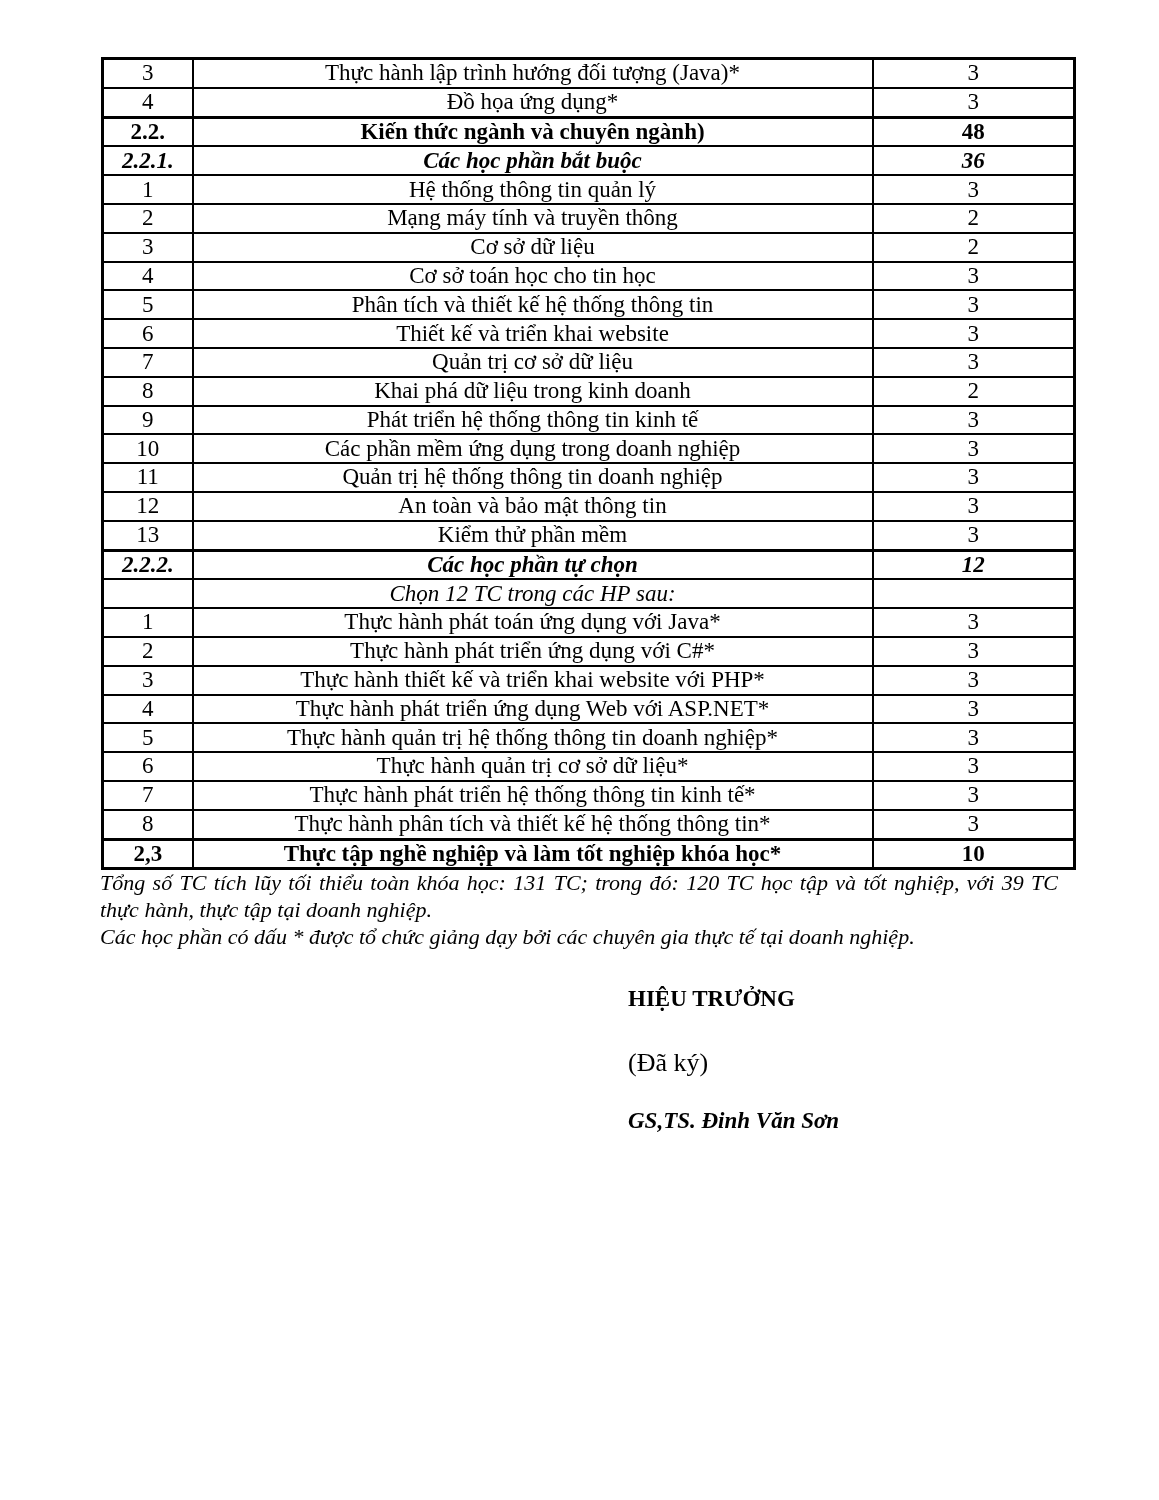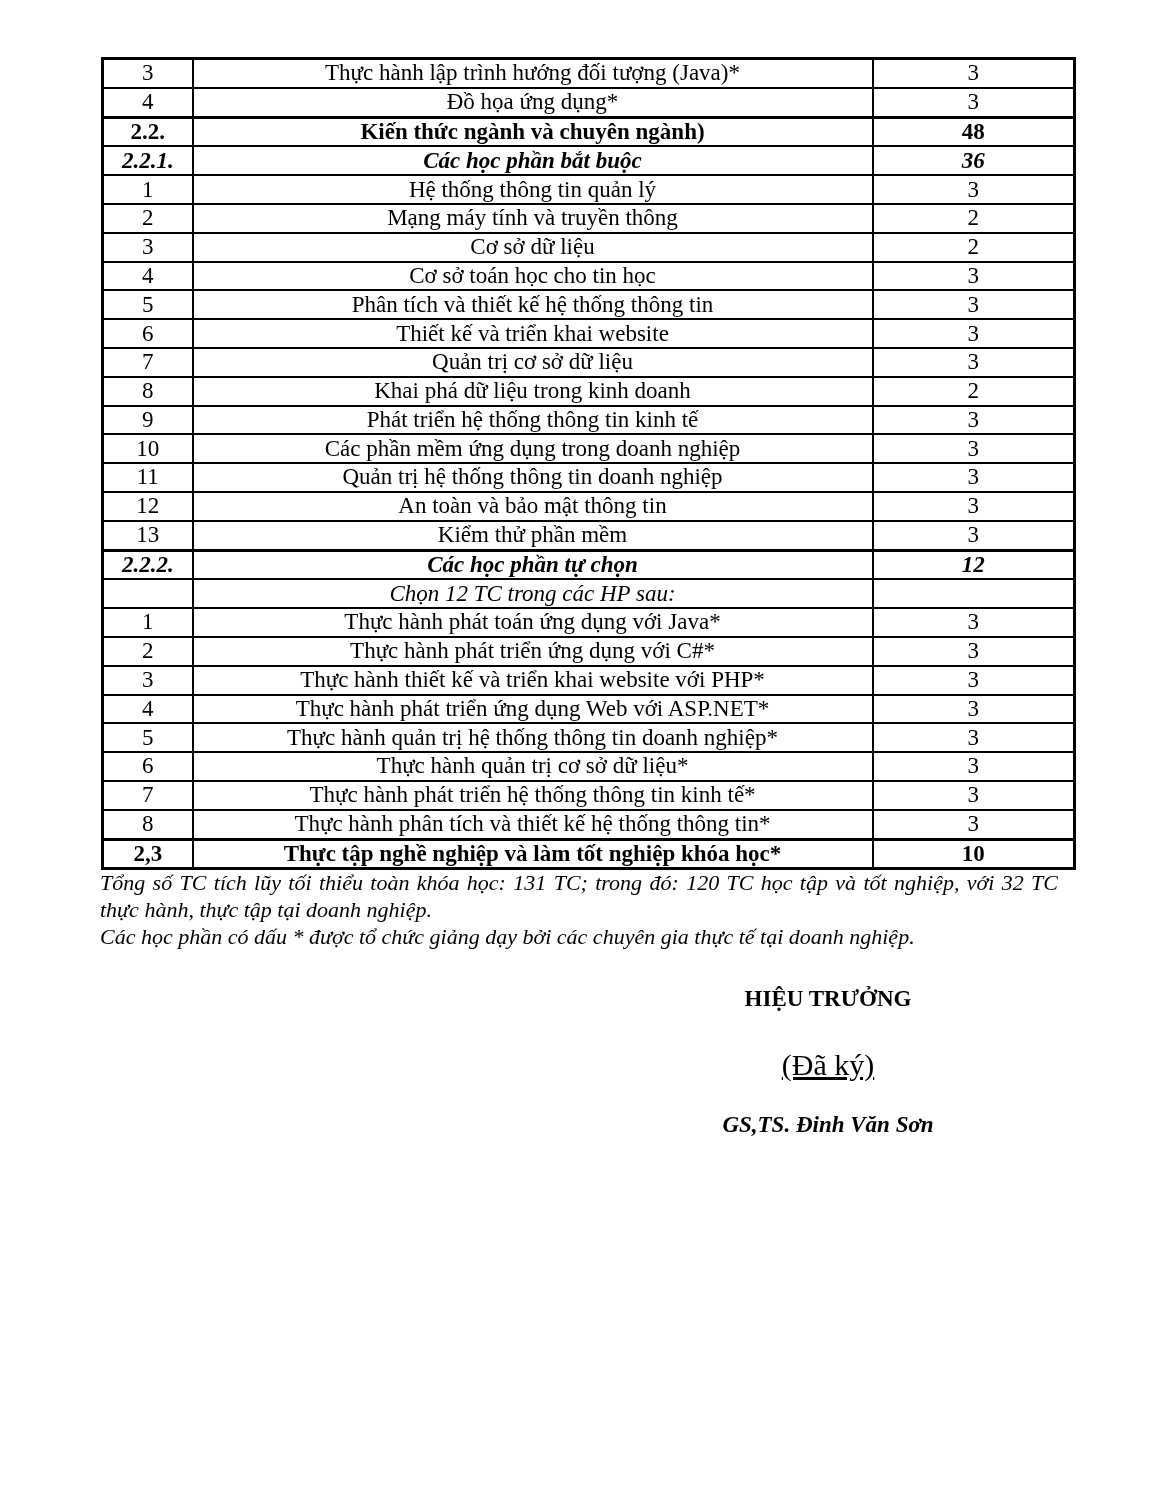--- a/index.html
+++ b/index.html
@@ -47,24 +47,23 @@
     font-style: italic;
     line-height: 27px;
     text-align: justify;
   }
   .notes p { margin: 0; }
   .sig {
     position: absolute;
     left: 628px;
     top: 986px;
     width: 400px;
-    text-align: center;
   }
   .sig-title { font-size: 23px; font-weight: 700; }
-  .sig-signed { margin-top: 36px; font-size: 30px; text-decoration: underline; }
+  .sig-signed { margin-top: 36px; font-size: 26px; }
   .sig-name  { margin-top: 30px; font-size: 23px; font-weight: 700; font-style: italic; }
 </style>
 </head>
 <body>
 
 <div class="page">
 
   <table class="curriculum">
     <colgroup>
       <col style="width:90px">
@@ -209,21 +208,21 @@
       </tr>
       <tr class="bold thick-top">
         <td class="c1">2,3</td>
         <td class="c2">Thực tập nghề nghiệp và làm tốt nghiệp khóa học*</td>
         <td class="c3">10</td>
       </tr>
     </tbody>
   </table>
 
   <div class="notes">
-    <p>Tổng số TC tích lũy tối thiểu toàn khóa học: 131 TC; trong đó: 120 TC học tập và tốt nghiệp, với 32 TC thực hành, thực tập tại doanh nghiệp.</p>
+    <p>Tổng số TC tích lũy tối thiểu toàn khóa học: 131 TC; trong đó: 120 TC học tập và tốt nghiệp, với 39 TC thực hành, thực tập tại doanh nghiệp.</p>
     <p>Các học phần có dấu * được tổ chức giảng dạy bởi các chuyên gia thực tế tại doanh nghiệp.</p>
   </div>
 
   <div class="sig">
     <div class="sig-title">HIỆU TRƯỞNG</div>
     <div class="sig-signed">(Đã ký)</div>
     <div class="sig-name">GS,TS. Đinh Văn Sơn</div>
   </div>
 
 </div>

